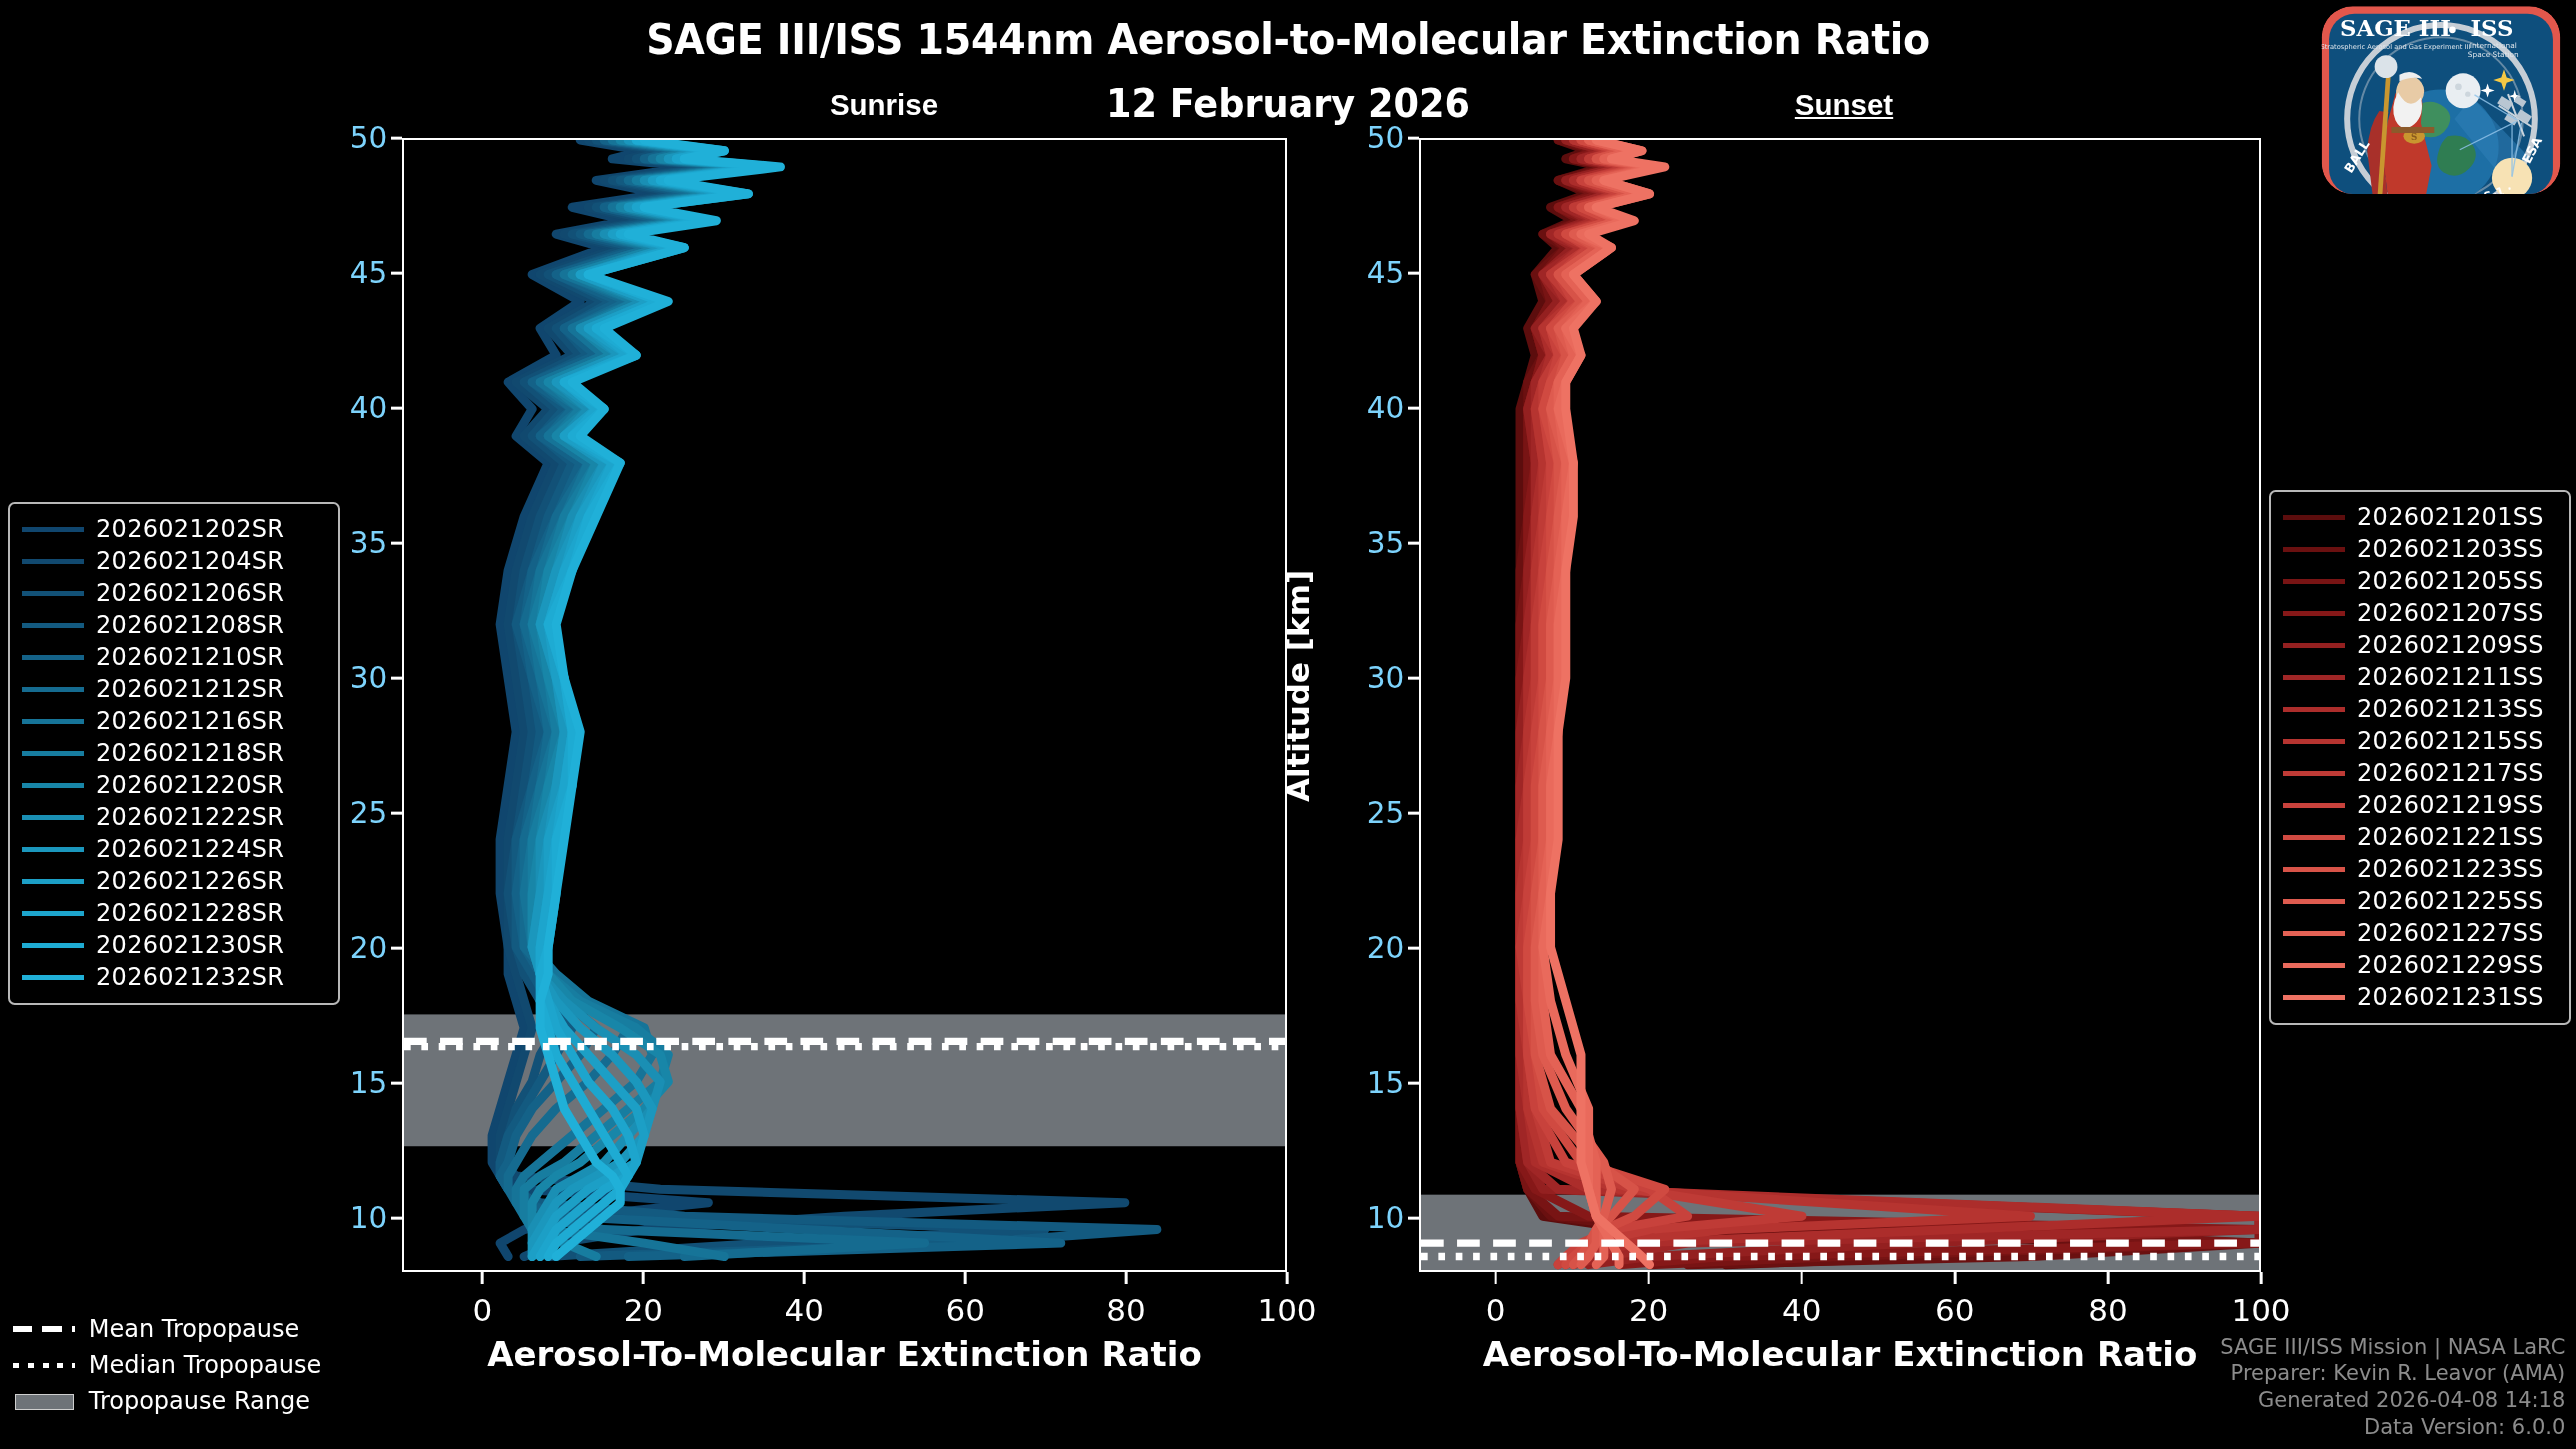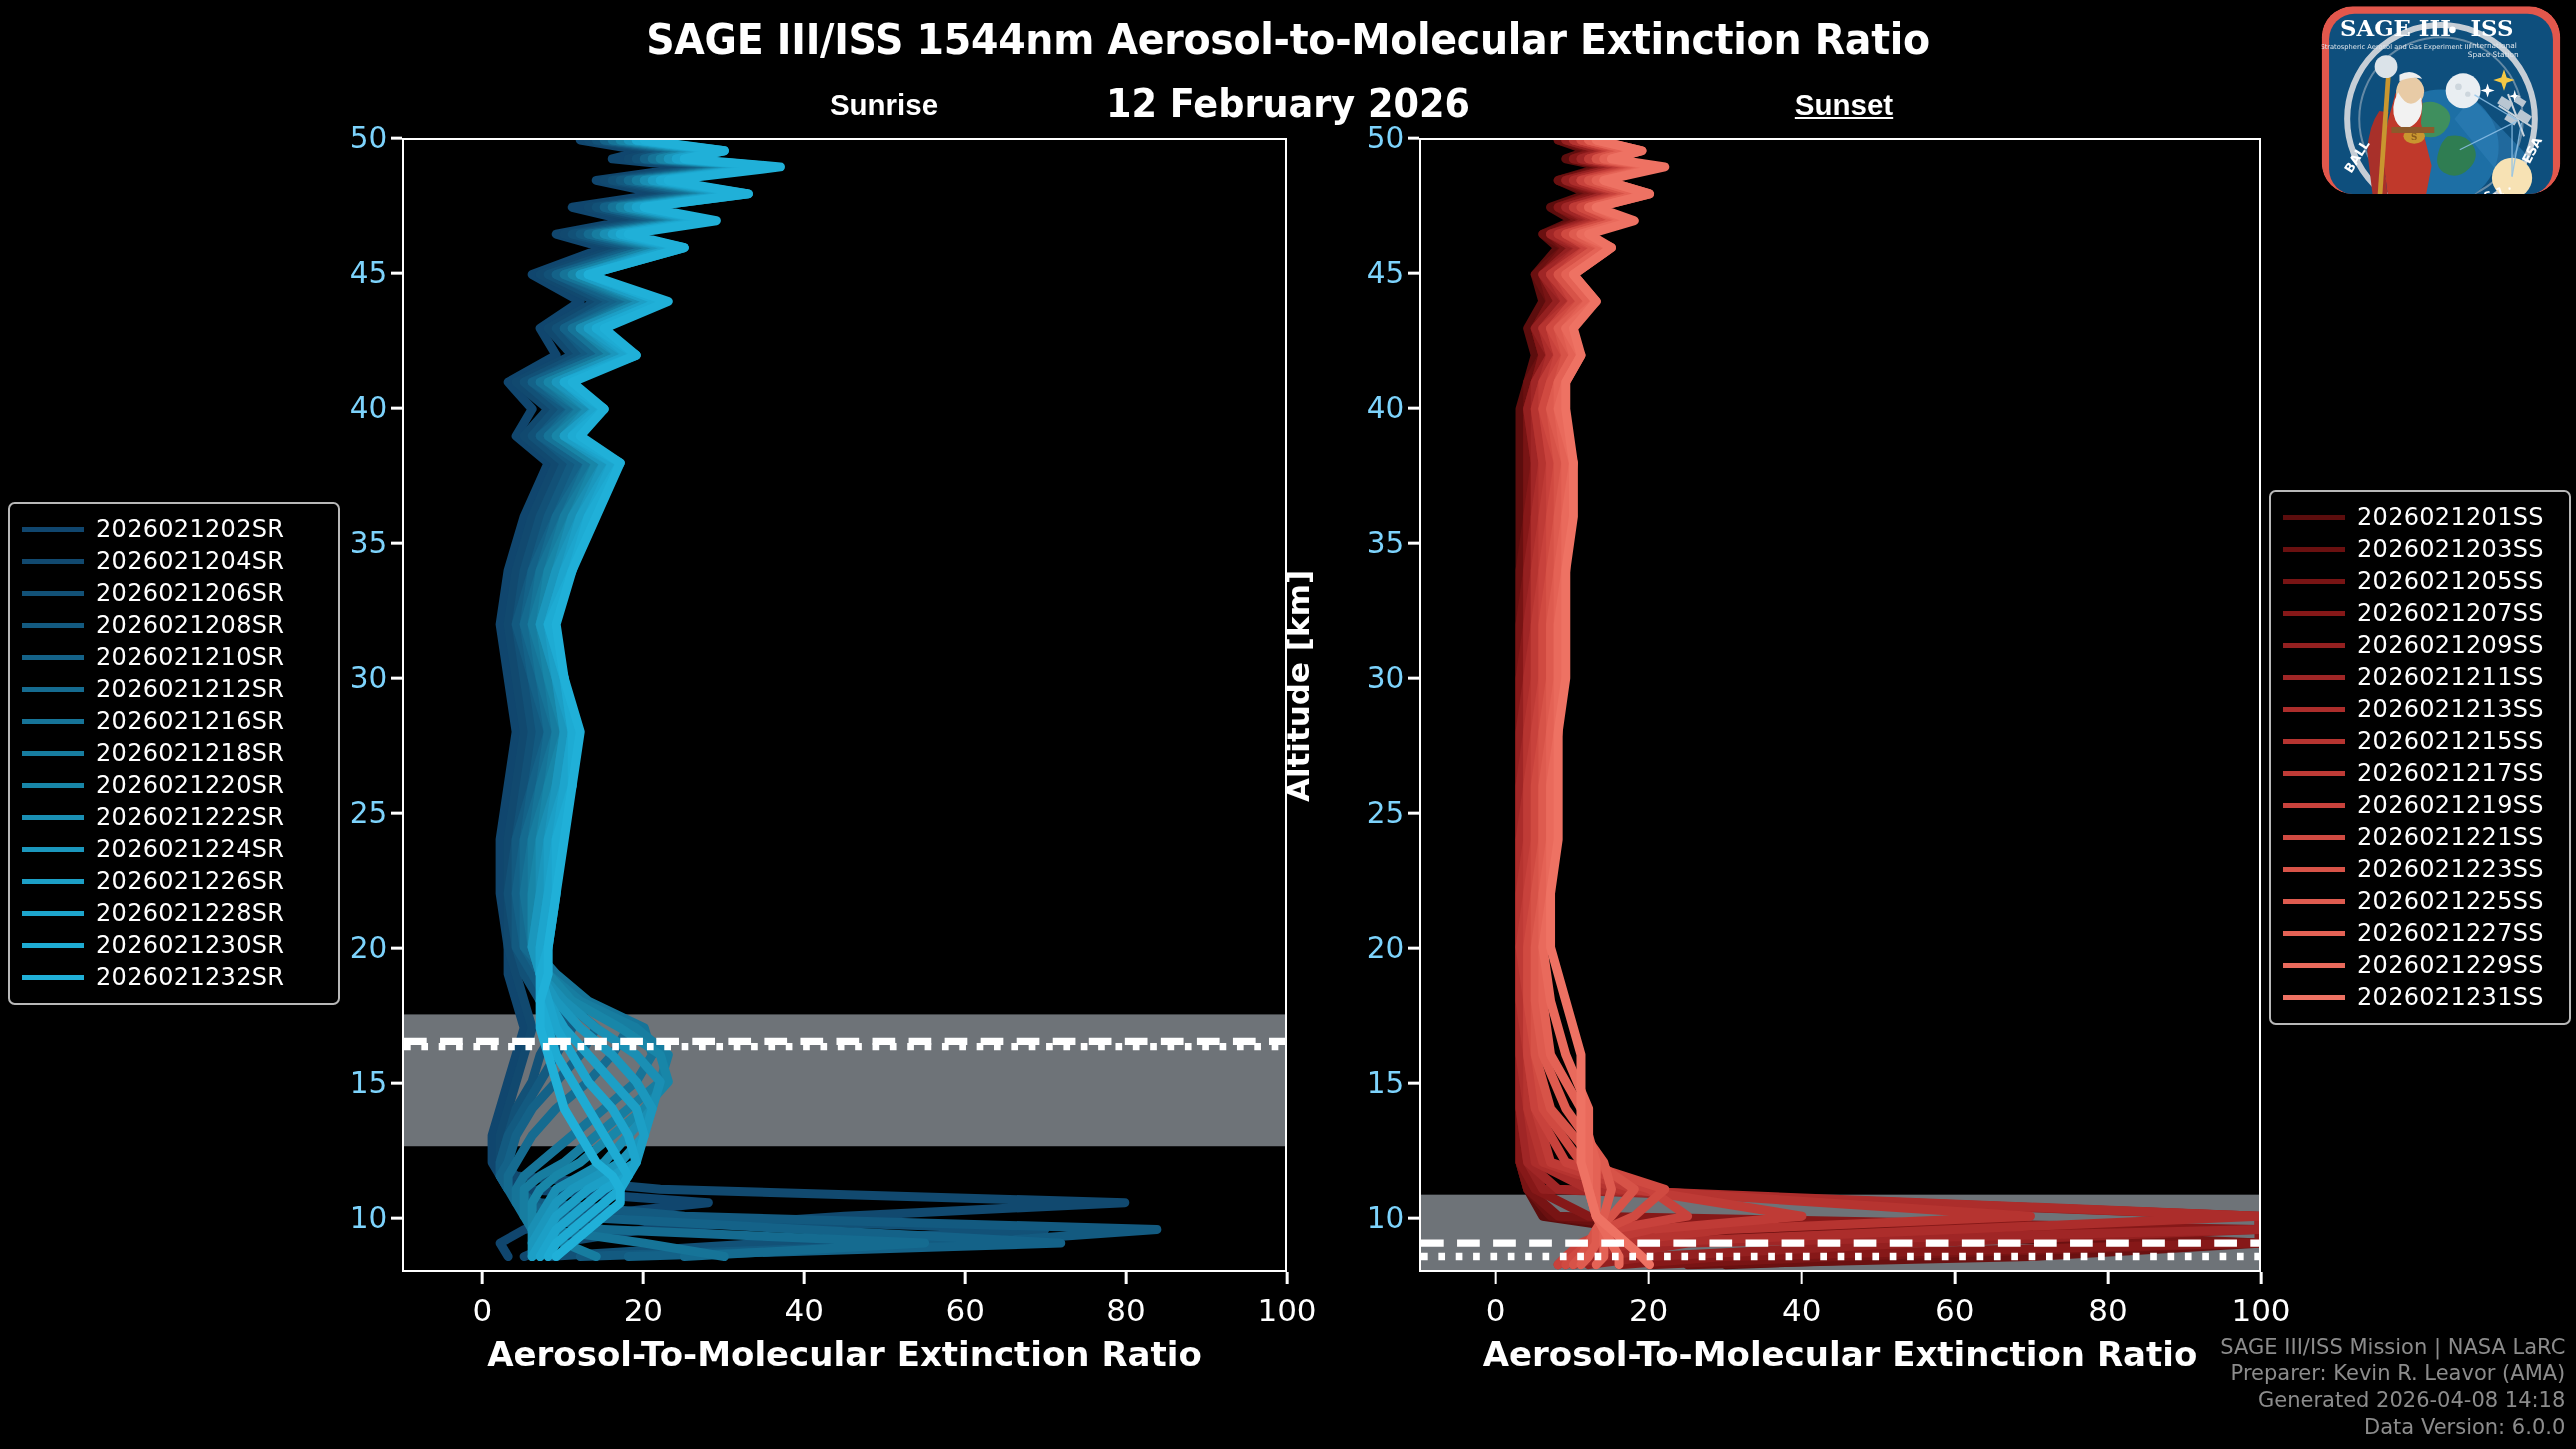--- a/index.html
+++ b/index.html
@@ -390,20 +390,40 @@
       <div class="legend-row">
         <div class="legend-swatch" style="background: rgb(233, 106, 92);"></div>
         <div class="legend-text">2026021229SS</div>
       </div>
       <div class="legend-row">
         <div class="legend-swatch" style="background: rgb(238, 114, 99);"></div>
         <div class="legend-text">2026021231SS</div>
       </div>
     </div>
 
+  <div id="legend-tropopause">
+    <div class="trop-row">
+      <div class="trop-swatch">
+          <div class="trop-dash"></div>
+        </div>
+      <div class="trop-text">Mean Tropopause</div>
+    </div>
+    <div class="trop-row">
+      <div class="trop-swatch">
+          <div class="trop-dot"></div>
+        </div>
+      <div class="trop-text">Median Tropopause</div>
+    </div>
+    <div class="trop-row">
+      <div class="trop-swatch">
+          <div class="trop-fill"></div>
+        </div>
+      <div class="trop-text">Tropopause Range</div>
+    </div>
+  </div>
 
   <div id="credits">
       <div>SAGE III/ISS Mission | NASA LaRC</div>
       <div>Preparer: Kevin R. Leavor (AMA)</div>
       <div>Generated 2026-04-08 14:18</div>
       <div>Data Version: 6.0.0</div>
     </div>
 
   <svg id="logo" viewBox="0 0 372 282">
     <defs>

